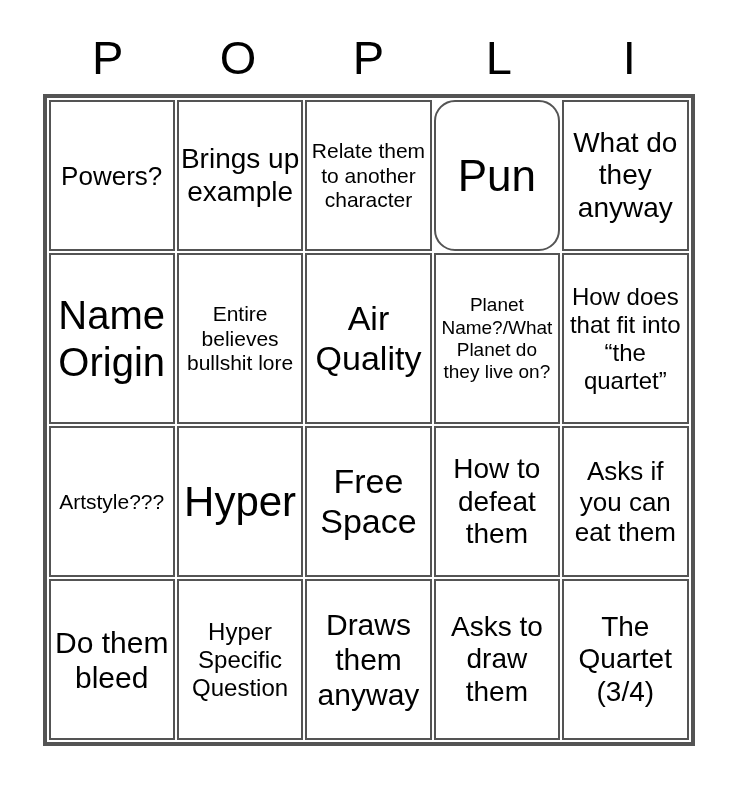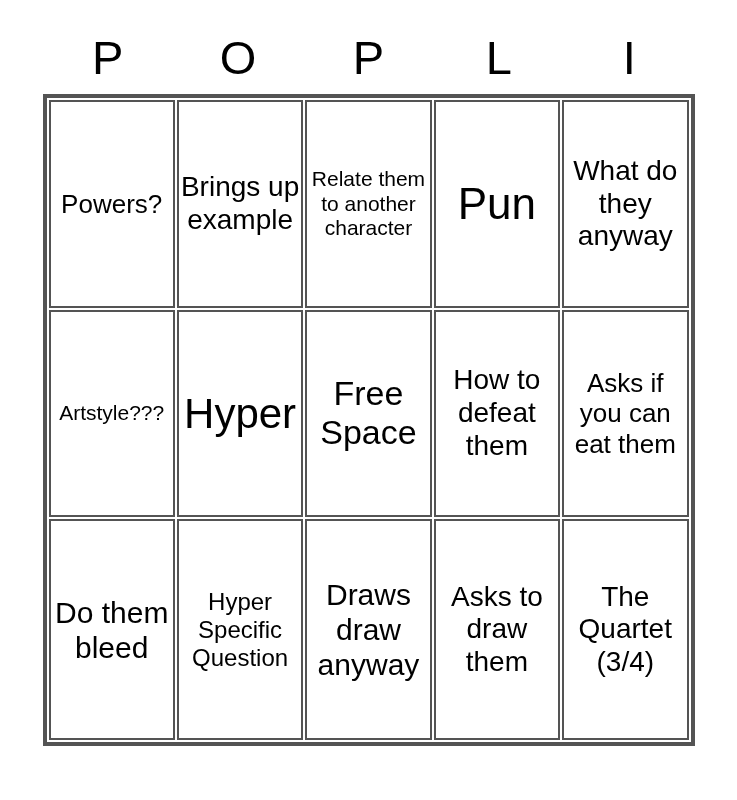--- a/index.html
+++ b/index.html
@@ -56,21 +56,21 @@
   }
   .s19 { font-size: 19px; }
   .s21 { font-size: 21px; }
   .s24 { font-size: 24px; }
   .s26 { font-size: 26px; margin-left: 8px; }
   .s28 { font-size: 28px; }
   .s30 { font-size: 30px; }
   .s34 { font-size: 34px; }
   .s40 { font-size: 40px; }
   .s42 { font-size: 42px; }
-  .s44 { font-size: 44px; }
+  .s44 { font-size: 44px; border-radius: 21px; }
 </style>
 </head>
 <body>
 
 <div class="page">
   <div class="card">
 
     <div class="letters">
       <span>P</span>
       <span>O</span>
@@ -82,30 +82,37 @@
     <table class="bingo">
       <tbody>
         <tr>
           <td class="s26">Powers?</td>
           <td class="s28">Brings up example</td>
           <td class="s21">Relate them to another character</td>
           <td class="s44">Pun</td>
           <td class="s28">What do they anyway</td>
         </tr>
         <tr>
+          <td class="s40">Name Origin</td>
+          <td class="s21">Entire believes bullshit lore</td>
+          <td class="s34">Air Quality</td>
+          <td class="s19">Planet Name?/What Planet do they live on?</td>
+          <td class="s24">How does that fit into “the quartet”</td>
+        </tr>
+        <tr>
           <td class="s21">Artstyle???</td>
           <td class="s42">Hyper</td>
           <td class="s34">Free Space</td>
           <td class="s28">How to defeat them</td>
           <td class="s26">Asks if you can eat them</td>
         </tr>
         <tr>
           <td class="s30">Do them bleed</td>
           <td class="s24">Hyper Specific Question</td>
-          <td class="s30">Draws draw anyway</td>
+          <td class="s30">Draws them anyway</td>
           <td class="s28">Asks to draw them</td>
           <td class="s28">The Quartet (3/4)</td>
         </tr>
       </tbody>
     </table>
 
   </div>
 </div>
 
 </body></html>

